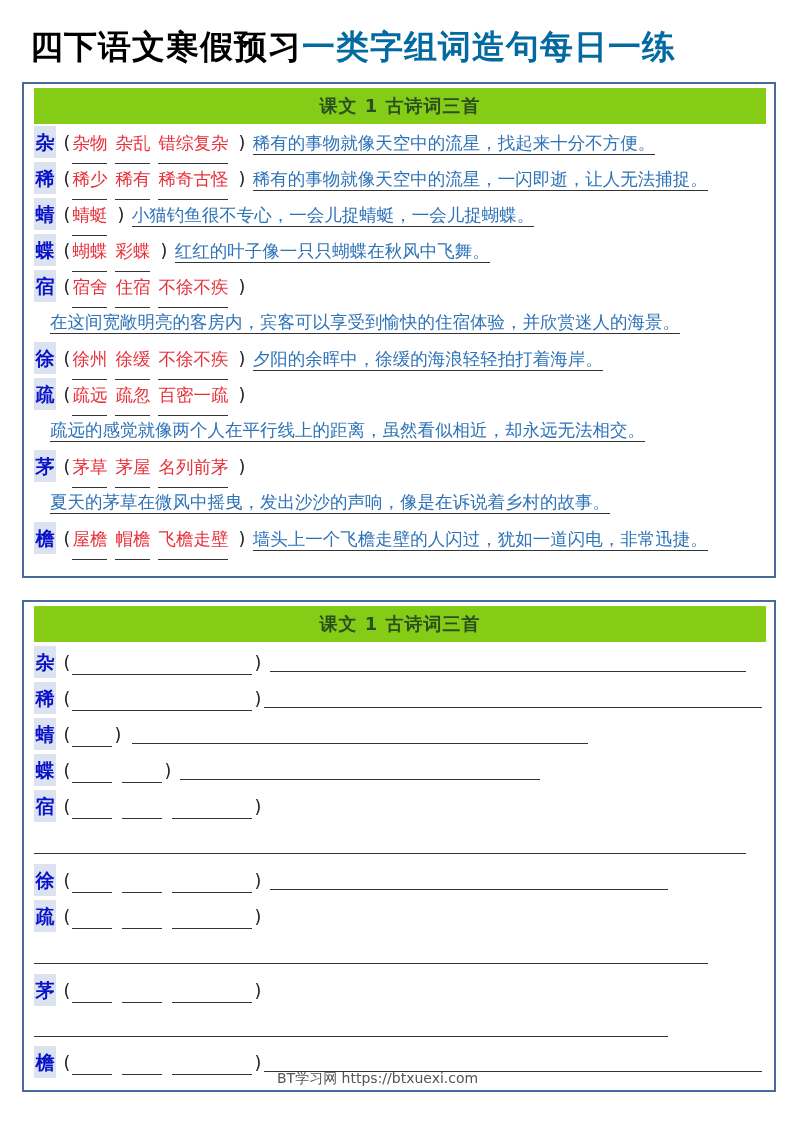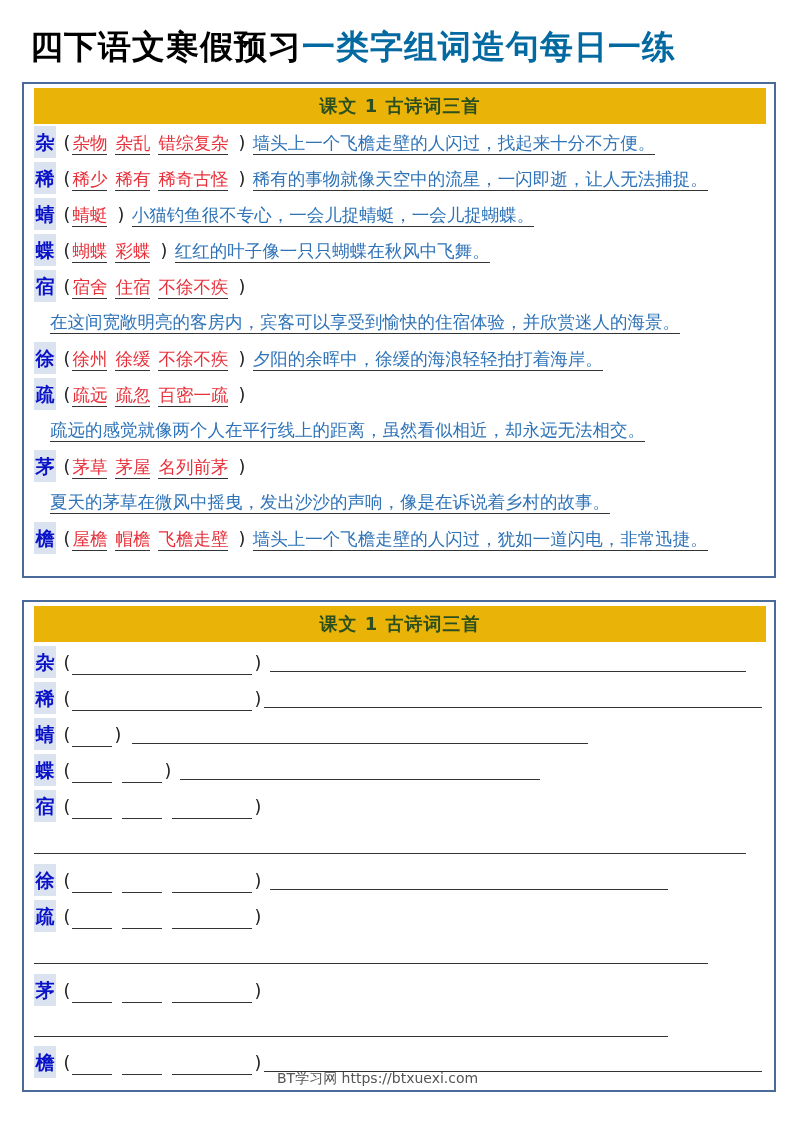--- a/index.html
+++ b/index.html
@@ -9,28 +9,28 @@
   .title { position: absolute; left: 30px; top: 22px; height: 50px; white-space: nowrap;
            font-size: 33px; font-weight: bold; letter-spacing: 1px; line-height: 50px; }
   .title .black { color: #000000; font-family: "DejaVu Serif", serif; }
   .title .red { color: #0369a1; }
 
   .panel { position: absolute; left: 22px; width: 750px; border: 2px solid #4a6a9c; background: #fff; }
   .panel.p1 { top: 82px; height: 492px; }
   .panel.p2 { top: 600px; height: 488px; }
 
   .lesson-head { position: absolute; left: 10px; right: 8px; top: 4px; height: 36px;
-                 background: #eab308; color: #2b4f1e; font-weight: bold; font-size: 18px;
+                 background: #84cc16; color: #2b4f1e; font-weight: bold; font-size: 18px;
                  text-align: center; line-height: 36px; letter-spacing: 1px; }
 
   .row { position: absolute; left: 10px; height: 32px; white-space: nowrap; font-size: 17.5px; line-height: 32px; }
   .char { display: inline-block; background: #dce3f0; color: #0a12c8; font-weight: bold;
           width: 22px; text-align: center; font-size: 19px; height: 32px; line-height: 32px; }
   .paren { color: #222; padding: 0 2px; }
-  .word { color: #e8303a; border-bottom: 1.5px solid #333; padding-bottom: 1px; margin-right: 8px; }
+  .word { color: #e8303a; border-bottom: 1.5px solid #333; padding-bottom: 10px; margin-right: 8px; }
   .word:last-of-type { margin-right: 0; }
   .sent { color: #2e73b8; border-bottom: 1.5px solid #333; padding-bottom: 1px; }
   .sent-line { position: absolute; left: 26px; height: 32px; line-height: 32px; font-size: 17.5px; white-space: nowrap; }
 
   .blank { display: inline-block; border-bottom: 1.5px solid #333; height: 22px; vertical-align: -6px; margin-right: 10px; }
   .blank.last { margin-right: 0; }
   .line { position: absolute; border-bottom: 1.5px solid #333; height: 0; }
 
   .watermark { position: absolute; left: 277px; top: 1070px; color: #555; font-size: 14px;
                font-family: "DejaVu Sans", sans-serif; }
@@ -41,21 +41,21 @@
 <div class="title">
   <span class="black">四下语文寒假预习</span><span class="red">一类字组词造句每日一练</span>
 </div>
 
 <div class="panel p1">
   <div class="lesson-head">课文 1 古诗词三首</div>
 
   <div class="row" style="top:42px;">
     <span class="char">杂</span>
     <span class="paren">(</span><span class="word">杂物</span><span class="word">杂乱</span><span class="word">错综复杂</span><span class="paren">)</span>
-    <span class="sent">墙头上一个飞檐走壁的人闪过，找起来十分不方便。</span>
+    <span class="sent">稀有的事物就像天空中的流星，找起来十分不方便。</span>
   </div>
 
   <div class="row" style="top:78px;">
     <span class="char">稀</span>
     <span class="paren">(</span><span class="word">稀少</span><span class="word">稀有</span><span class="word">稀奇古怪</span><span class="paren">)</span>
     <span class="sent">稀有的事物就像天空中的流星，一闪即逝，让人无法捕捉。</span>
   </div>
 
   <div class="row" style="top:114px;">
     <span class="char">蜻</span>

